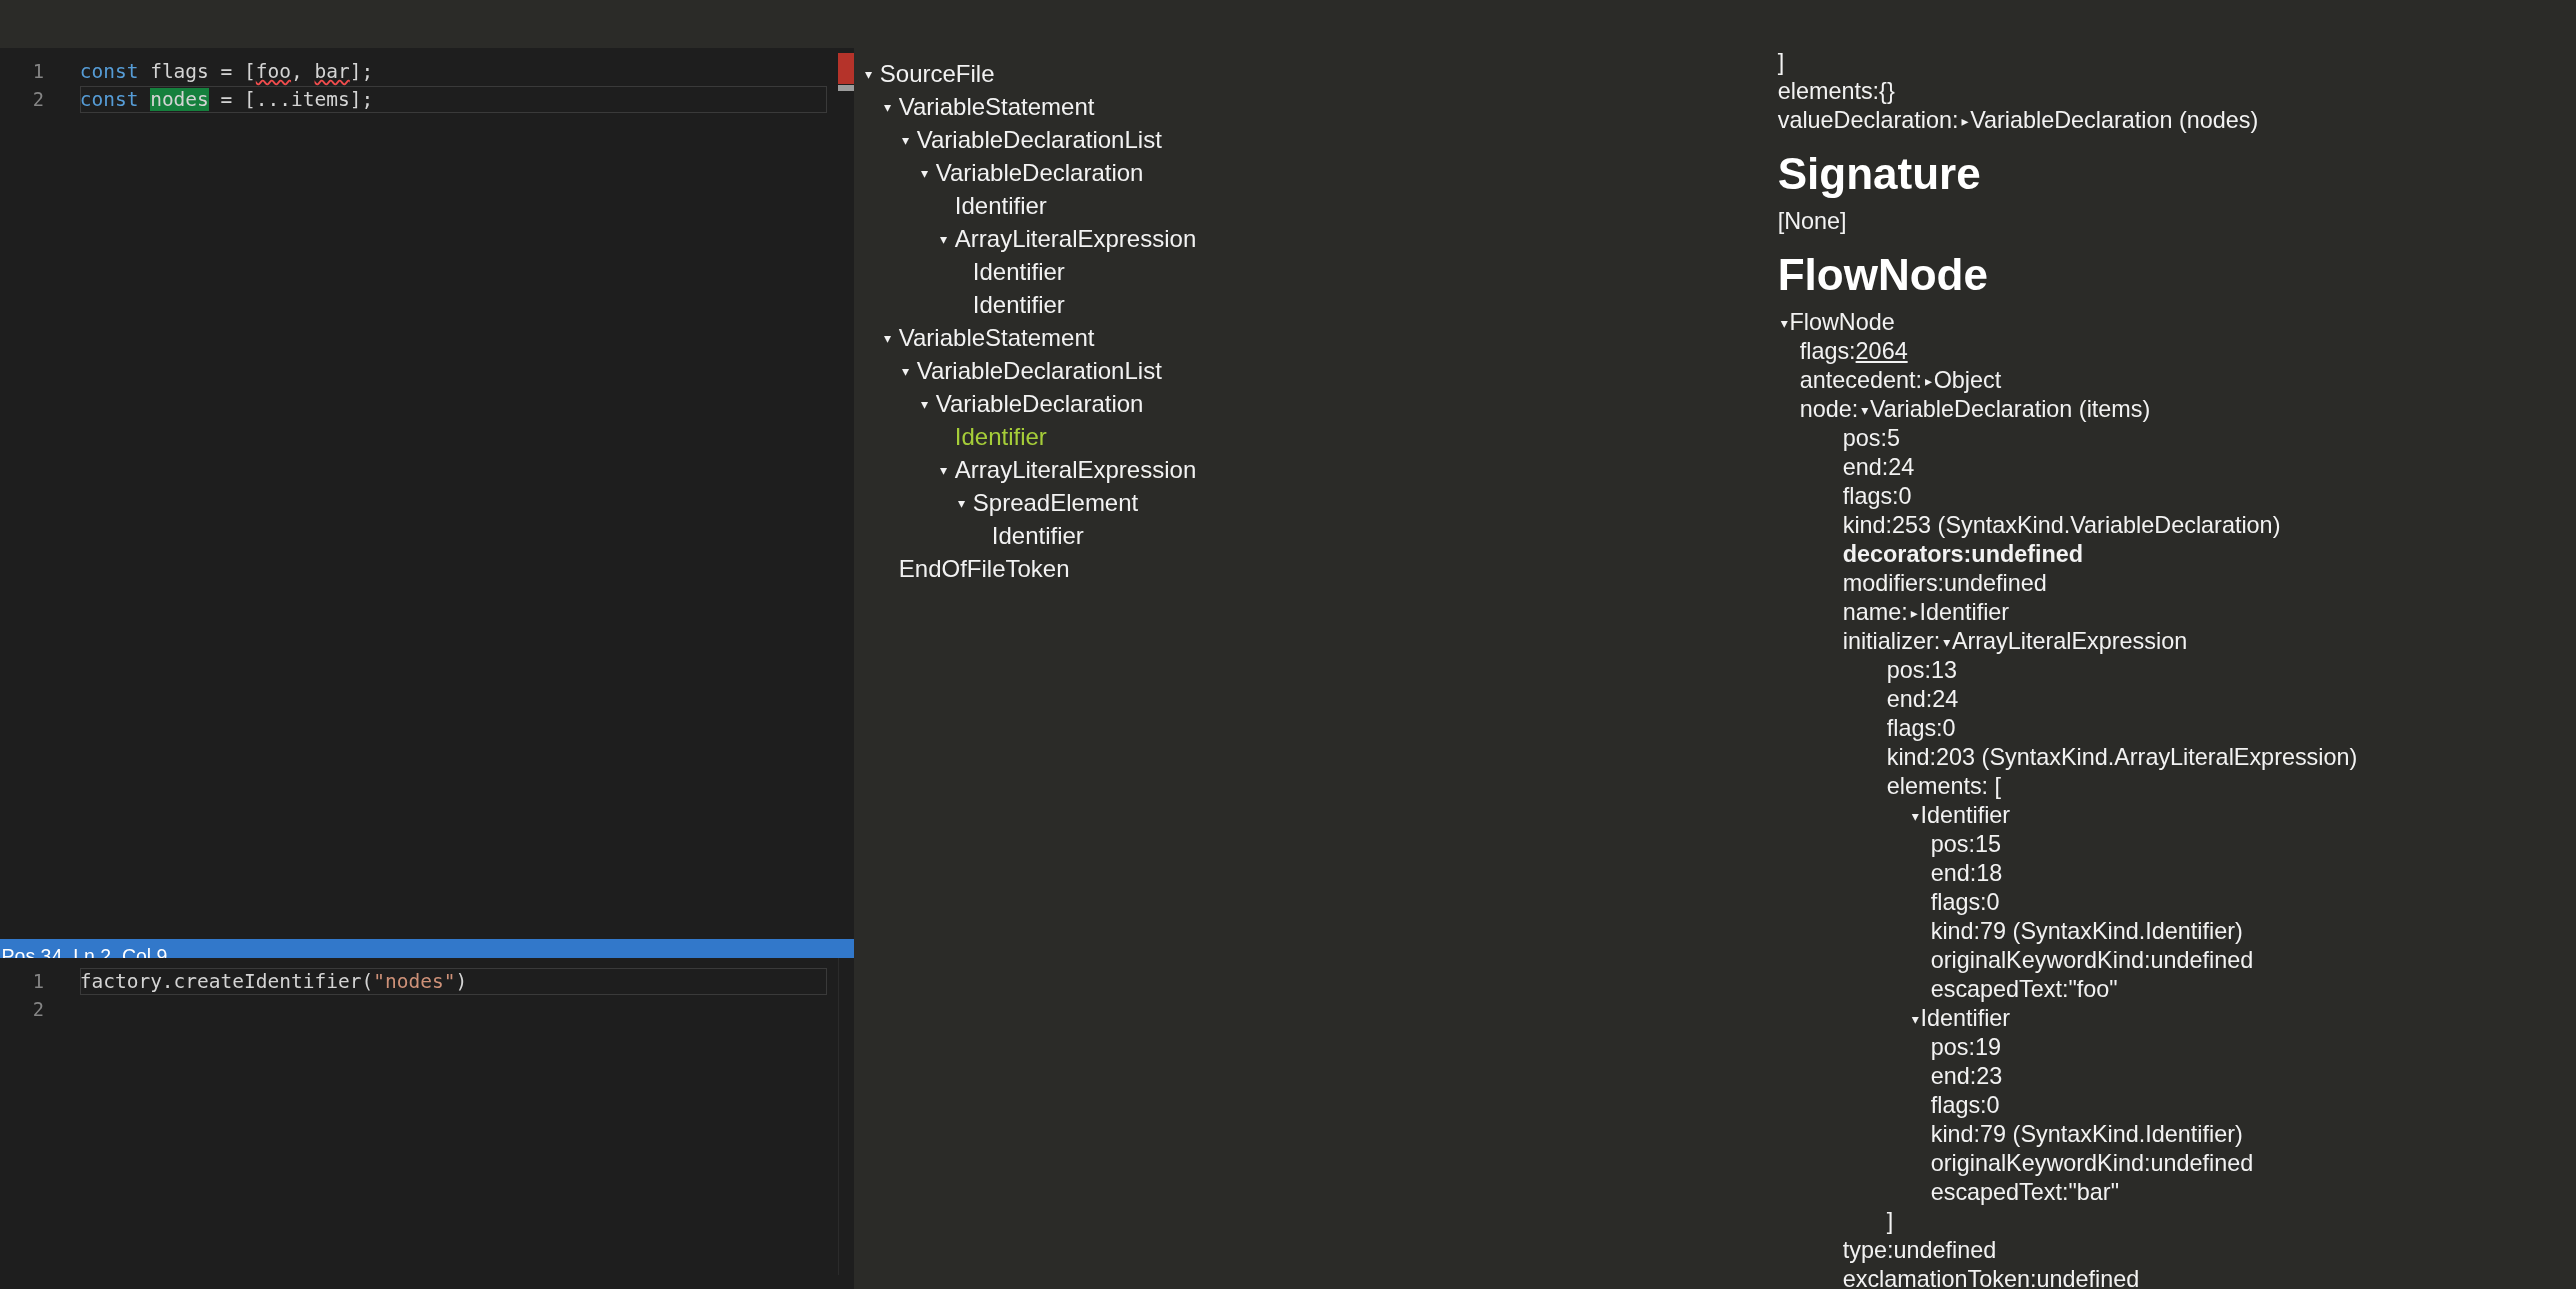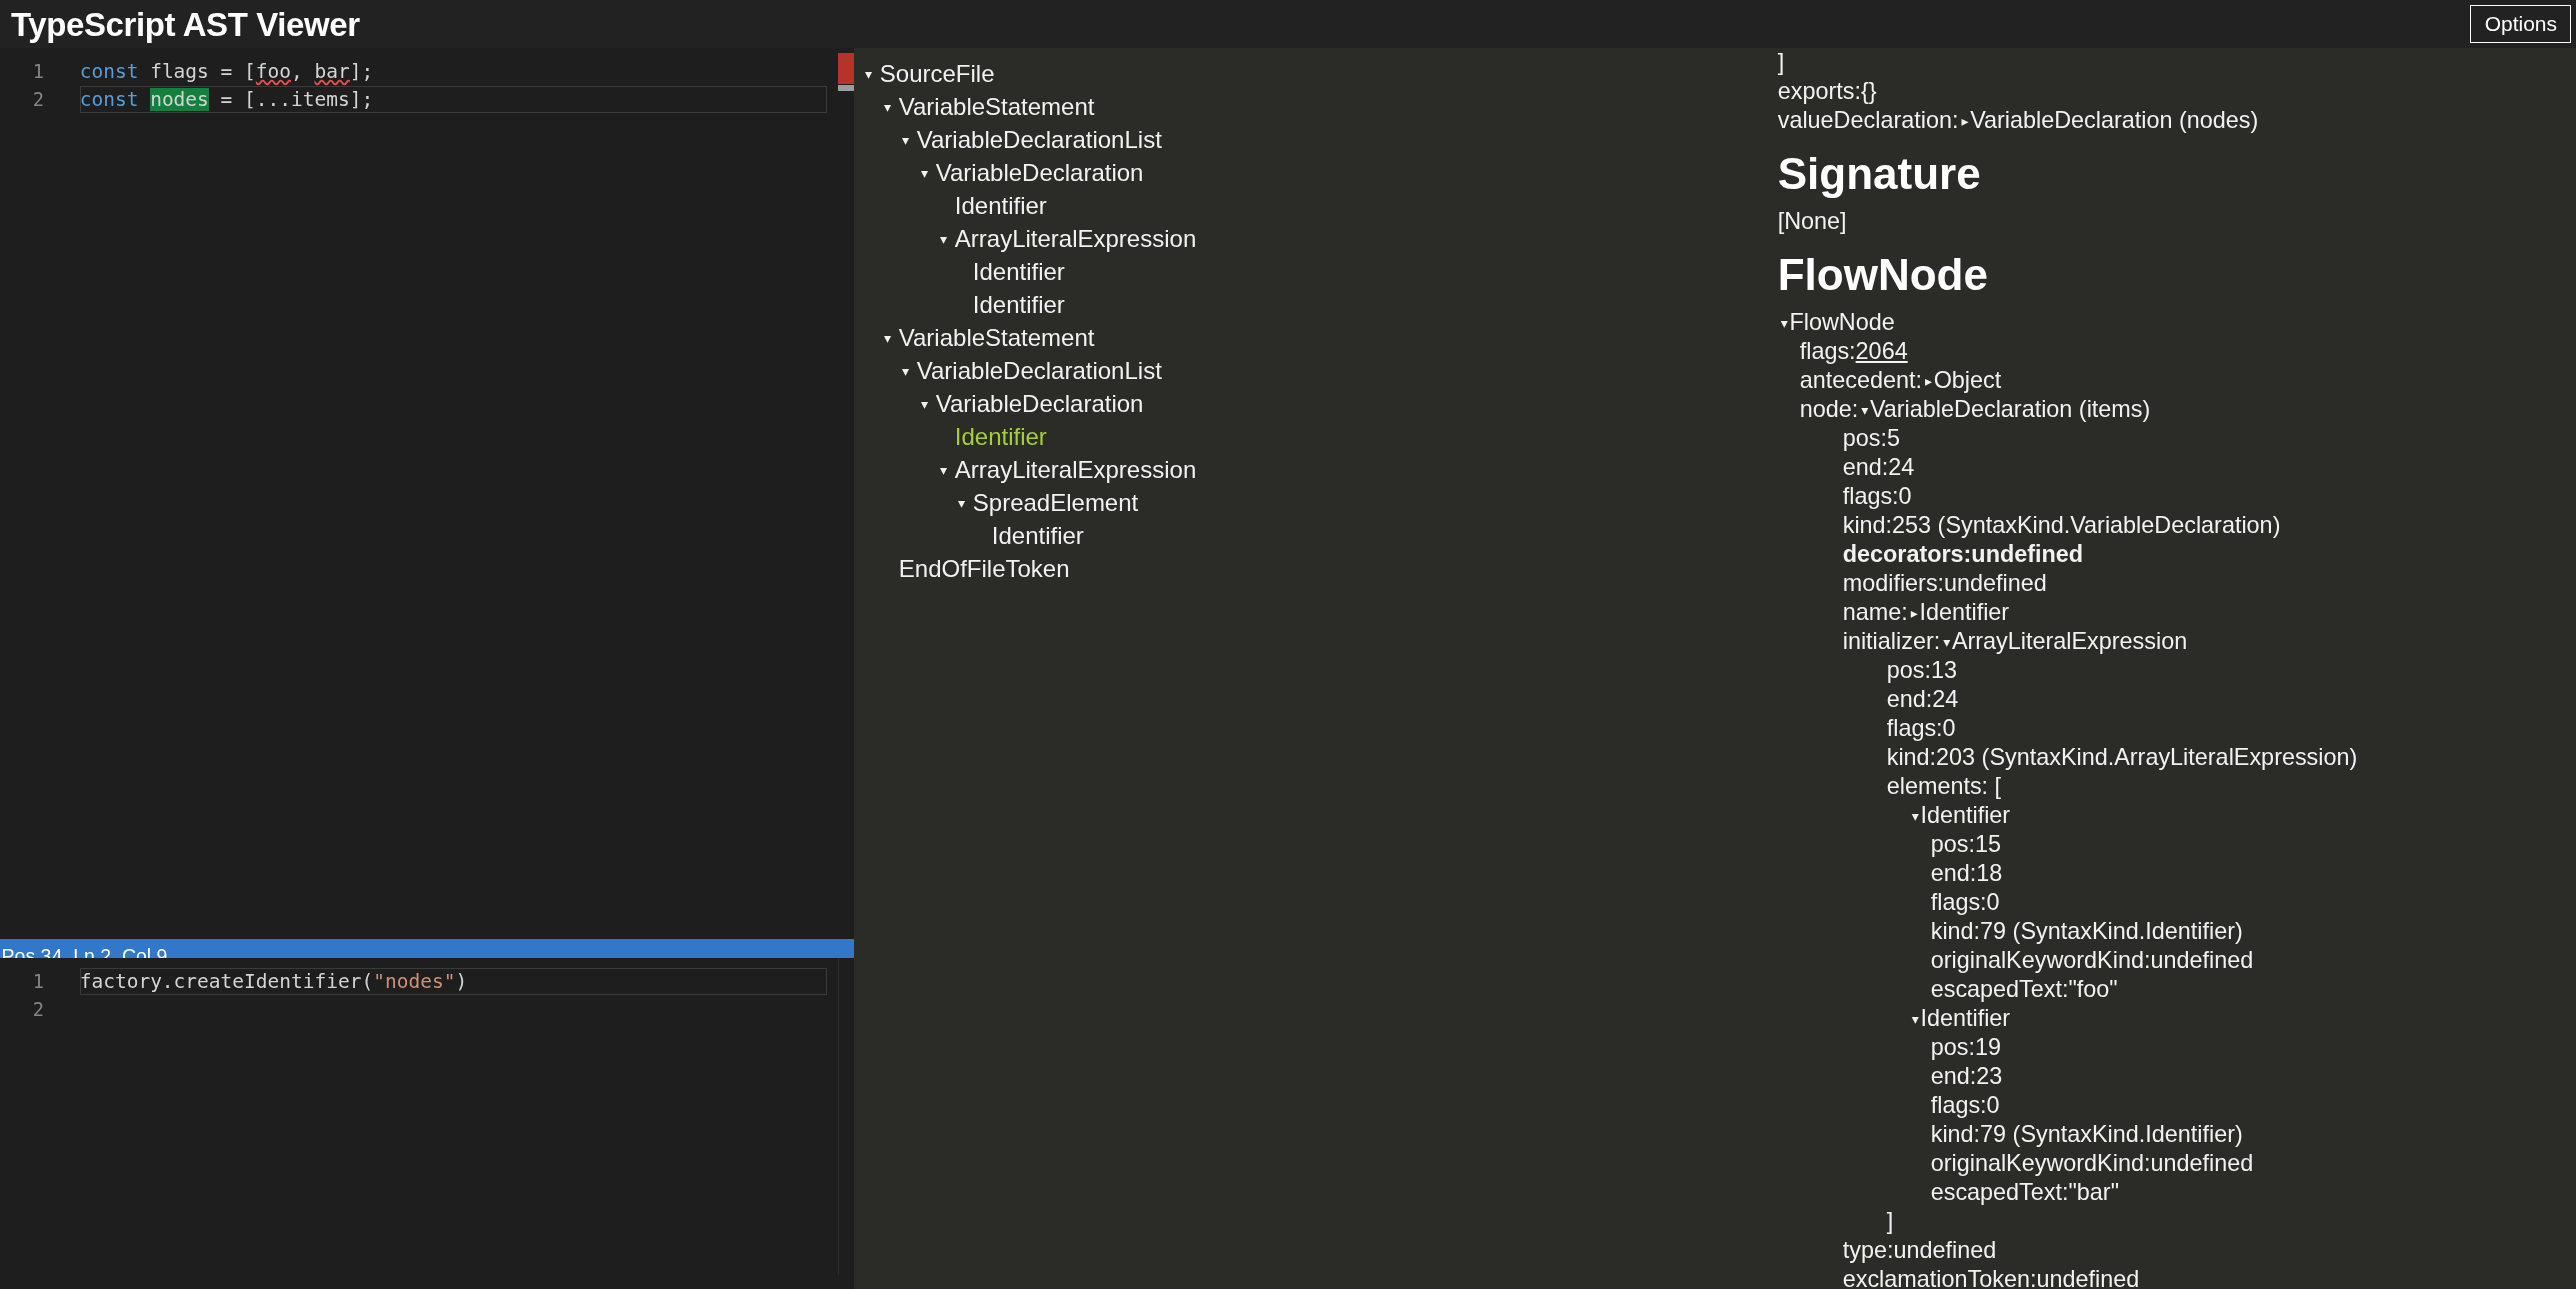--- a/index.html
+++ b/index.html
@@ -135,24 +135,20 @@
     display: inline-block; font-size: 14px; margin: 0 1.6px 0 3.1px; line-height: 1;
   }
   .d-link { text-decoration: underline; cursor: pointer; }
   .d-plain { }
 </style>
 </head>
 <body>
 
 <div id="app">
 
-  <div class="header">
-    <div class="app-title">TypeScript AST Viewer</div>
-    <button class="options-btn">Options</button>
-  </div>
 
   <div class="left-col">
 
     <div class="editor top" id="editor-top">
       <div class="ruler-line"></div>
       <div class="ruler">
         <div class="ruler-err"></div>
         <div class="ruler-thumb"></div>
       </div>
     <div class="code-line" style="position: absolute; left: 0px; right: 0px; top: 9.4px;"><span class="ln">1</span><span class="code"><span class="kw">const </span><span class="pl">flags</span><span class="pl"> = [</span><span class="pl err">foo</span><span class="pl">, </span><span class="pl err">bar</span><span class="pl">];</span></span></div>
@@ -239,21 +235,21 @@
         <span class="caret blank">▾</span>
         <span class="tree-label">EndOfFileToken</span>
       </div>
     </div>
 
   <div class="detail-panel" id="detail-panel">
       <div class="d-row" style="padding-left: 0px;">
         <span class="d-key">]</span>
       </div>
       <div class="d-row" style="padding-left: 0px;">
-        <span class="d-key">exports:{}</span>
+        <span class="d-key">elements:{}</span>
       </div>
       <div class="d-row" style="padding-left: 0px;">
         <span class="d-key">valueDeclaration: </span>
         <span class="d-caret">▸</span>
         <span class="d-plain">VariableDeclaration (nodes)</span>
       </div>
       <div class="d-h2">Signature</div>
       <div class="d-row">[None]</div>
       <div class="d-h2">FlowNode</div>
       <div class="d-row" style="padding-left: 0px;">

